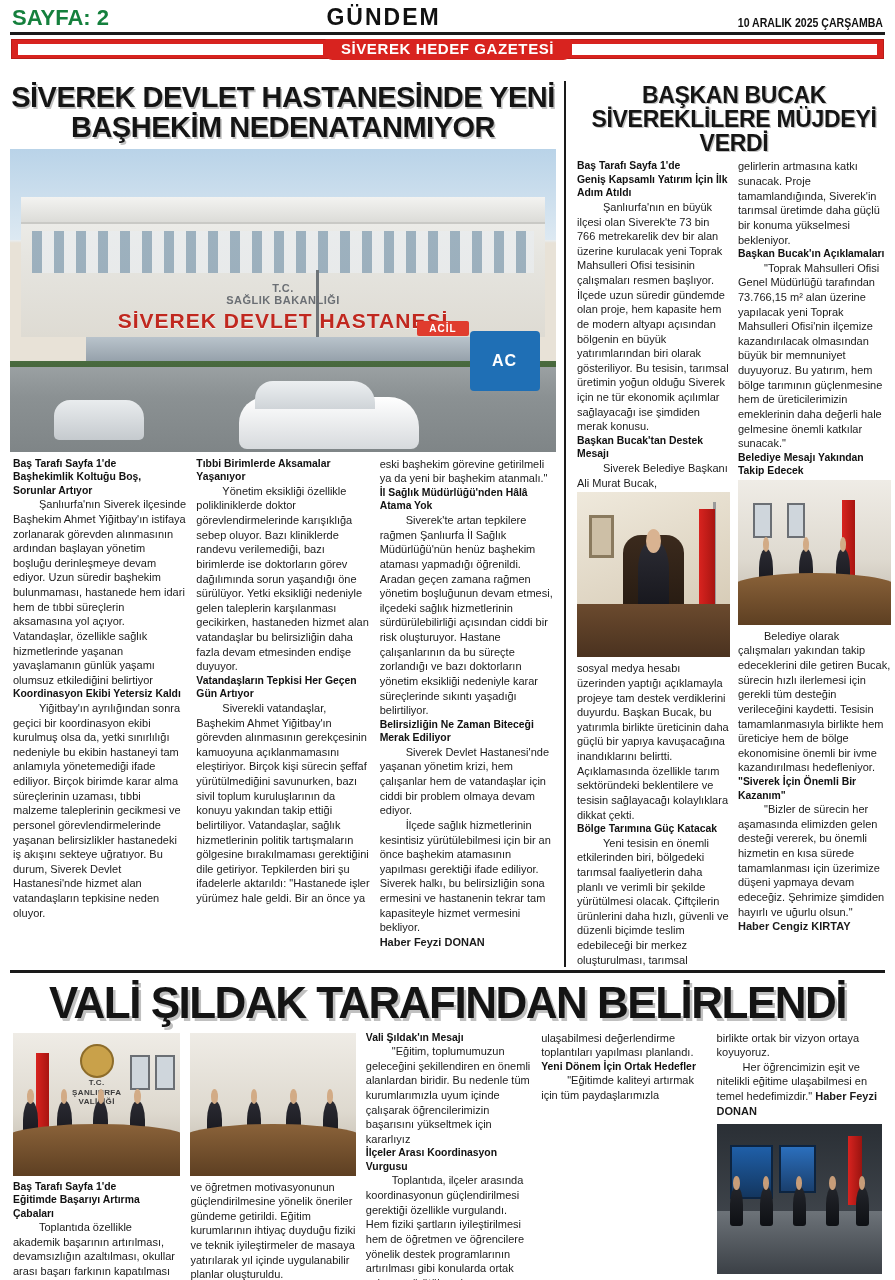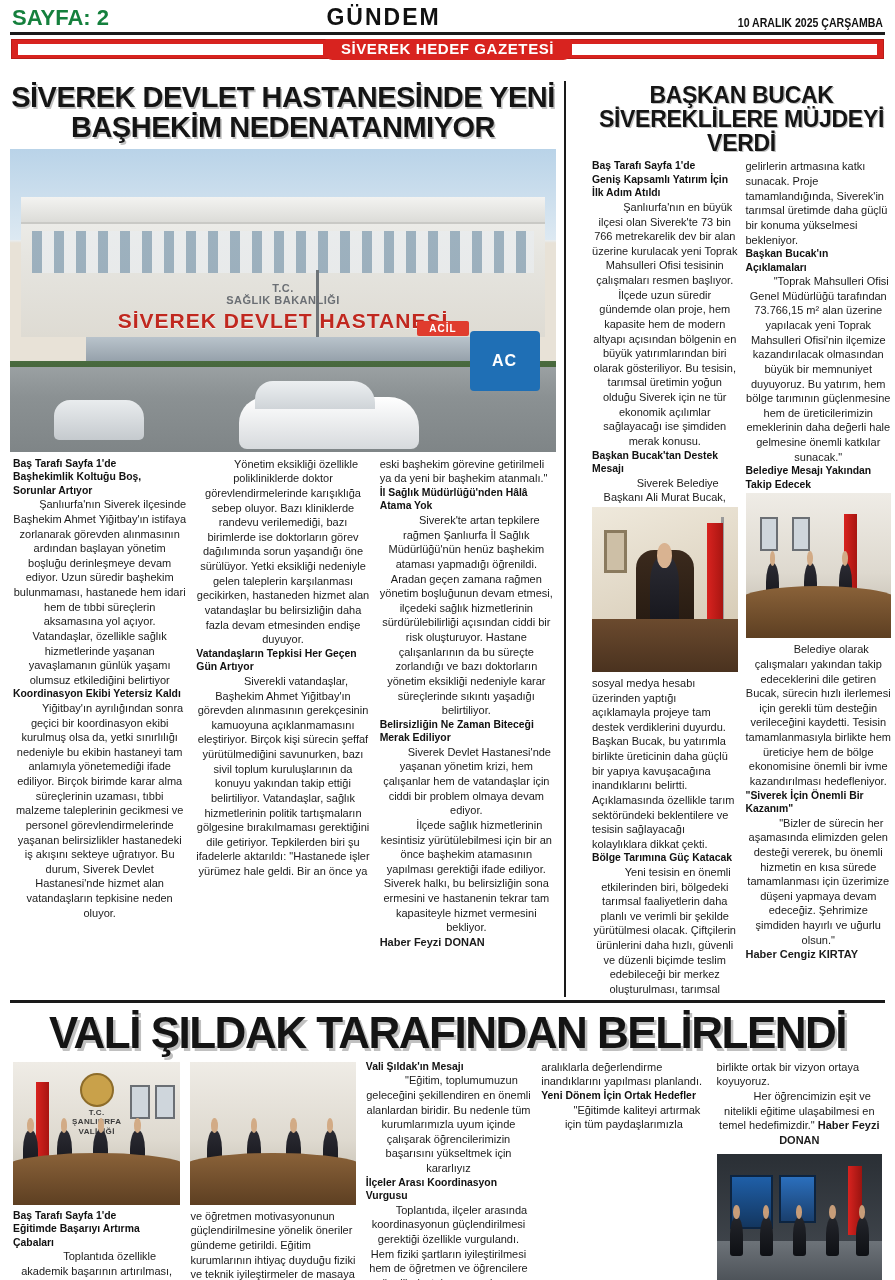--- a/index.html
+++ b/index.html
@@ -95,21 +95,21 @@
     z-index: 3;
     white-space: nowrap;
   }
 
   
   .top-section {
     display: flex;
     margin-top: 18px;
   }
   .article-left  { width: 556px; padding-right: 6px; }
-  .article-right { width: 331px; padding-left: 22px; border-left: 2px solid #1a1a1a; }
+  .article-right { width: 331px; padding-left: 7px; border-left: 2px solid #1a1a1a; }
 
   .head-a {
     font-size: 29px;
     font-weight: bold;
     line-height: 1.03;
     letter-spacing: -0.5px;
     color: #151515;
     text-align: center;
     text-shadow: 1.5px 1.5px 0 rgba(120,120,120,0.45);
     padding: 2px 0 4px 0;
@@ -269,21 +269,21 @@
   .col + .col { border-left: 0; }
 
   .ptext {
     font-size: 11px;
     line-height: 1.33;
     color: #1b1b1b;
     text-align: left;
     margin: 0 0 0 0;
     word-spacing: 0px;
   }
-  .ptext.indent { text-indent: 26px; text-align: center; }
+  .ptext.indent { text-indent: 26px; }
   .sub {
     font-size: 10.4px;
     font-weight: bold;
     line-height: 1.3;
     color: #111;
     margin: 0;
   }
   .byline { font-weight: bold; }
 
   .top-left-cols { display: flex; }
@@ -350,20 +350,21 @@
 
       <div class="top-left-cols">
         <div class="col">
           <div class="sub">Baş Tarafı Sayfa 1'de</div>
           <div class="sub">Başhekimlik Koltuğu Boş, Sorunlar Artıyor</div>
           <p class="ptext indent">Şanlıurfa'nın Siverek ilçesinde Başhekim Ahmet Yiğitbay'ın istifaya zorlanarak görevden alınmasının ardından başlayan yönetim boşluğu derinleşmeye devam ediyor. Uzun süredir başhekim bulunmaması, hastanede hem idari hem de tıbbi süreçlerin aksamasına yol açıyor. Vatandaşlar, özellikle sağlık hizmetlerinde yaşanan yavaşlamanın günlük yaşamı olumsuz etkilediğini belirtiyor</p>
           <div class="sub">Koordinasyon Ekibi Yetersiz Kaldı</div>
           <p class="ptext indent">Yiğitbay'ın ayrılığından sonra geçici bir koordinasyon ekibi kurulmuş olsa da, yetki sınırlılığı nedeniyle bu ekibin hastaneyi tam anlamıyla yönetemediği ifade ediliyor. Birçok birimde karar alma süreçlerinin uzaması, tıbbi malzeme taleplerinin gecikmesi ve personel görevlendirmelerinde yaşanan belirsizlikler hastanedeki iş akışını sekteye uğratıyor. Bu durum, Siverek Devlet Hastanesi'nde hizmet alan vatandaşların tepkisine neden oluyor.</p>
         </div>
         <div class="col">
+          <div class="sub">Tıbbi Birimlerde Aksamalar Yaşanıyor</div>
           <p class="ptext indent">Yönetim eksikliği özellikle polikliniklerde doktor görevlendirmelerinde karışıklığa sebep oluyor. Bazı kliniklerde randevu verilemediği, bazı birimlerde ise doktorların görev dağılımında sorun yaşandığı öne sürülüyor. Yetki eksikliği nedeniyle gelen taleplerin karşılanması gecikirken, hastaneden hizmet alan vatandaşlar bu belirsizliğin daha fazla devam etmesinden endişe duyuyor.</p>
           <div class="sub">Vatandaşların Tepkisi Her Geçen Gün Artıyor</div>
           <p class="ptext indent">Siverekli vatandaşlar, Başhekim Ahmet Yiğitbay'ın görevden alınmasının gerekçesinin kamuoyuna açıklanmamasını eleştiriyor. Birçok kişi sürecin şeffaf yürütülmediğini savunurken, bazı sivil toplum kuruluşlarının da konuyu yakından takip ettiği belirtiliyor. Vatandaşlar, sağlık hizmetlerinin politik tartışmaların gölgesine bırakılmaması gerektiğini dile getiriyor. Tepkilerden biri şu ifadelerle aktarıldı: "Hastanede işler yürümez hale geldi. Bir an önce ya</p>
         </div>
         <div class="col">
           <p class="ptext">eski başhekim görevine getirilmeli ya da yeni bir başhekim atanmalı."</p>
           <div class="sub">İl Sağlık Müdürlüğü'nden Hâlâ Atama Yok</div>
           <p class="ptext indent">Siverek'te artan tepkilere rağmen Şanlıurfa İl Sağlık Müdürlüğü'nün henüz başhekim ataması yapmadığı öğrenildi. Aradan geçen zamana rağmen yönetim boşluğunun devam etmesi, ilçedeki sağlık hizmetlerinin sürdürülebilirliği açısından ciddi bir risk oluşturuyor. Hastane çalışanlarının da bu süreçte zorlandığı ve bazı doktorların yönetim eksikliği nedeniyle karar süreçlerinde sıkıntı yaşadığı belirtiliyor.</p>
           <div class="sub">Belirsizliğin Ne Zaman Biteceği Merak Ediliyor</div>
           <p class="ptext indent">Siverek Devlet Hastanesi'nde yaşanan yönetim krizi, hem çalışanlar hem de vatandaşlar için ciddi bir problem olmaya devam ediyor.</p>
@@ -471,21 +472,21 @@
       </div>
 
       <div class="bcol" style="width:178px;">
         <div class="sub">Vali Şıldak'ın Mesajı</div>
         <p class="ptext indent">"Eğitim, toplumumuzun geleceğini şekillendiren en önemli alanlardan biridir. Bu nedenle tüm kurumlarımızla uyum içinde çalışarak öğrencilerimizin başarısını yükseltmek için kararlıyız</p>
         <div class="sub">İlçeler Arası Koordinasyon Vurgusu</div>
         <p class="ptext indent">Toplantıda, ilçeler arasında koordinasyonun güçlendirilmesi gerektiği özellikle vurgulandı. Hem fiziki şartların iyileştirilmesi hem de öğretmen ve öğrencilere yönelik destek programlarının artırılması gibi konularda ortak çalışma yürütülmesi kararlaştırıldı. Bu kapsamda, yıl boyunca düzenli</p>
       </div>
 
       <div class="bcol" style="width:178px;">
-        <p class="ptext">aralıklarla değerlendirme inandıklarını yapılması planlandı.</p>
+        <p class="ptext">ulaşabilmesi değerlendirme toplantıları yapılması planlandı.</p>
         <div class="sub">Yeni Dönem İçin Ortak Hedefler</div>
         <p class="ptext indent">"Eğitimde kaliteyi artırmak için tüm paydaşlarımızla</p>
       </div>
 
       <div class="bcol" style="width:178px;">
         <p class="ptext">birlikte ortak bir vizyon ortaya koyuyoruz.</p>
         <p class="ptext indent"><span>Her öğrencimizin eşit ve nitelikli eğitime ulaşabilmesi en temel hedefimizdir."</span> <span class="byline">Haber Feyzi DONAN</span></p>
 
         <div class="photo photo-conf" style="margin-top:6px;">
           <div class="cf-screen"></div>

